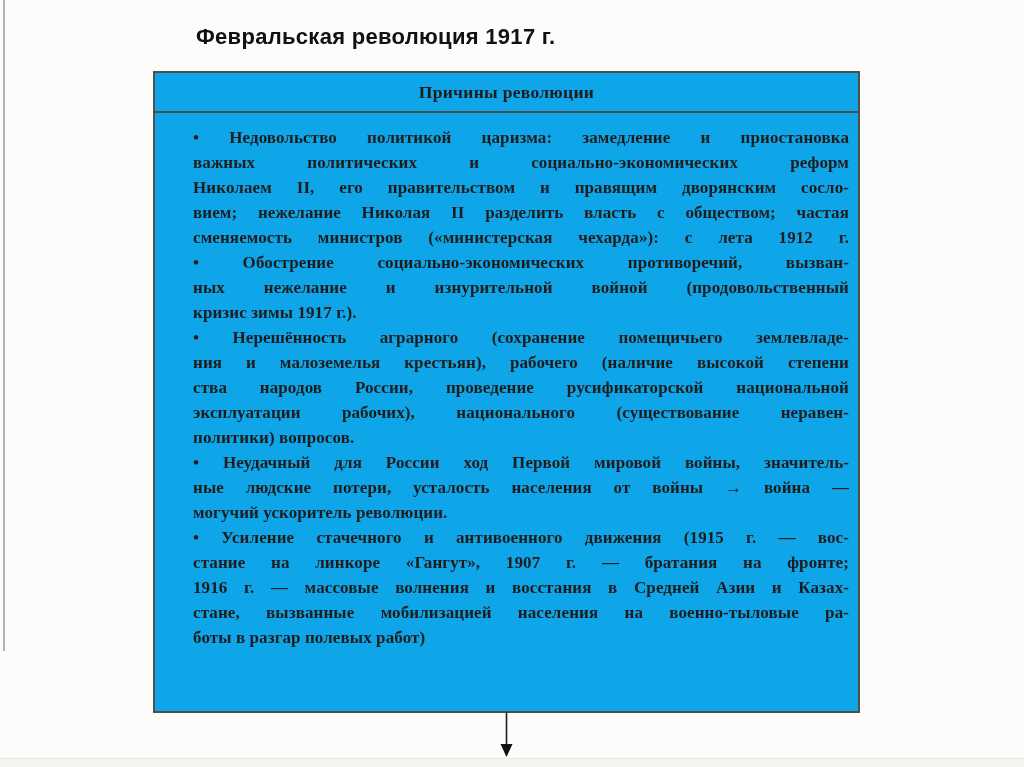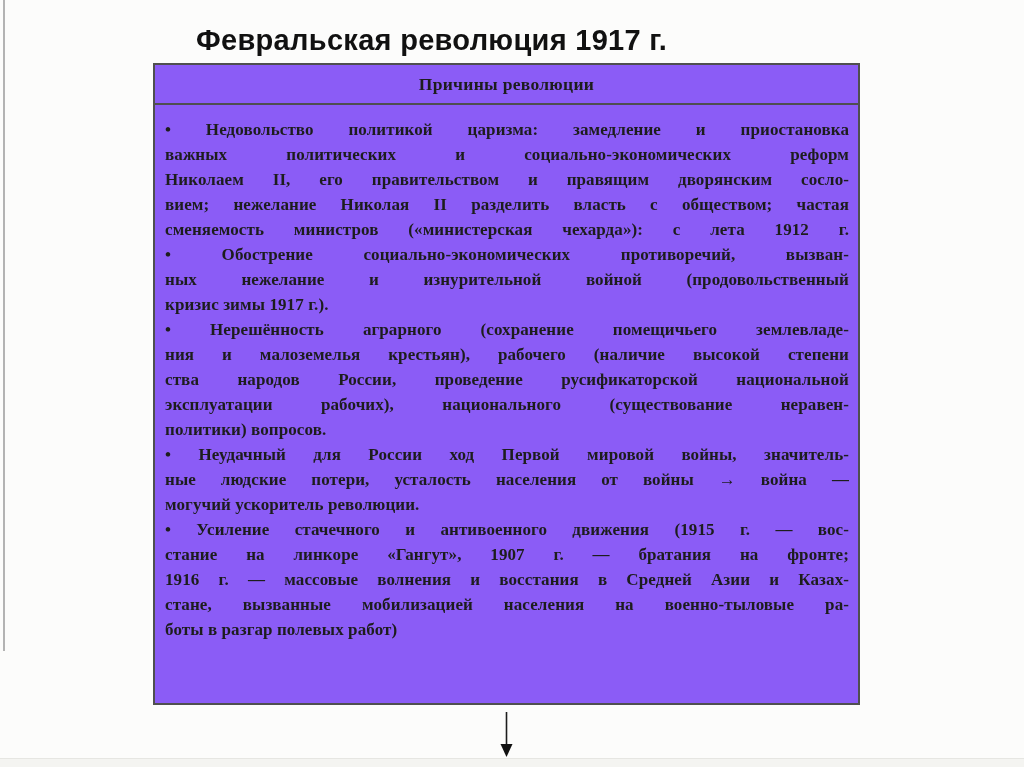--- a/index.html
+++ b/index.html
@@ -32,35 +32,35 @@
     height: 8px;
     background: #f4f4f1;
     border-top: 1px solid #e6e6e2;
   }
   .title {
     position: absolute;
     left: 196px;
     top: 24px;
     font-family: "Liberation Sans", "DejaVu Sans", sans-serif;
     font-weight: bold;
-    font-size: 29px;
+    font-size: 22px;
     letter-spacing: 0.3px;
     color: #111;
     white-space: nowrap;
     text-align: center;
   }
   .box {
     position: absolute;
     left: 153px;
-    top: 63px;
+    top: 71px;
     width: 707px;
     height: 642px;
     border: 2px solid #4f4f4f;
     box-sizing: border-box;
-    background: #8b5cf6;
+    background: #0ea5e9;
   }
   .box-header {
     height: 40px;
     line-height: 38px;
     text-align: center;
     font-weight: bold;
     font-size: 17.5px;
     border-bottom: 2px solid #4f4f4f;
     box-sizing: border-box;
     letter-spacing: 0.3px;
@@ -71,20 +71,21 @@
     font-weight: 600;
     letter-spacing: 0.1px;
   }
   .line {
     line-height: 25px;
     height: 25px;
     text-align: justify;
     text-align-last: justify;
     white-space: nowrap;
     overflow: hidden;
+    margin-left: 28px;
   }
   .line.para-last {
     text-align-last: left;
   }
   .down-arrow {
     position: absolute;
     left: 496px;
     top: 712px;
     width: 21px;
     height: 46px;

